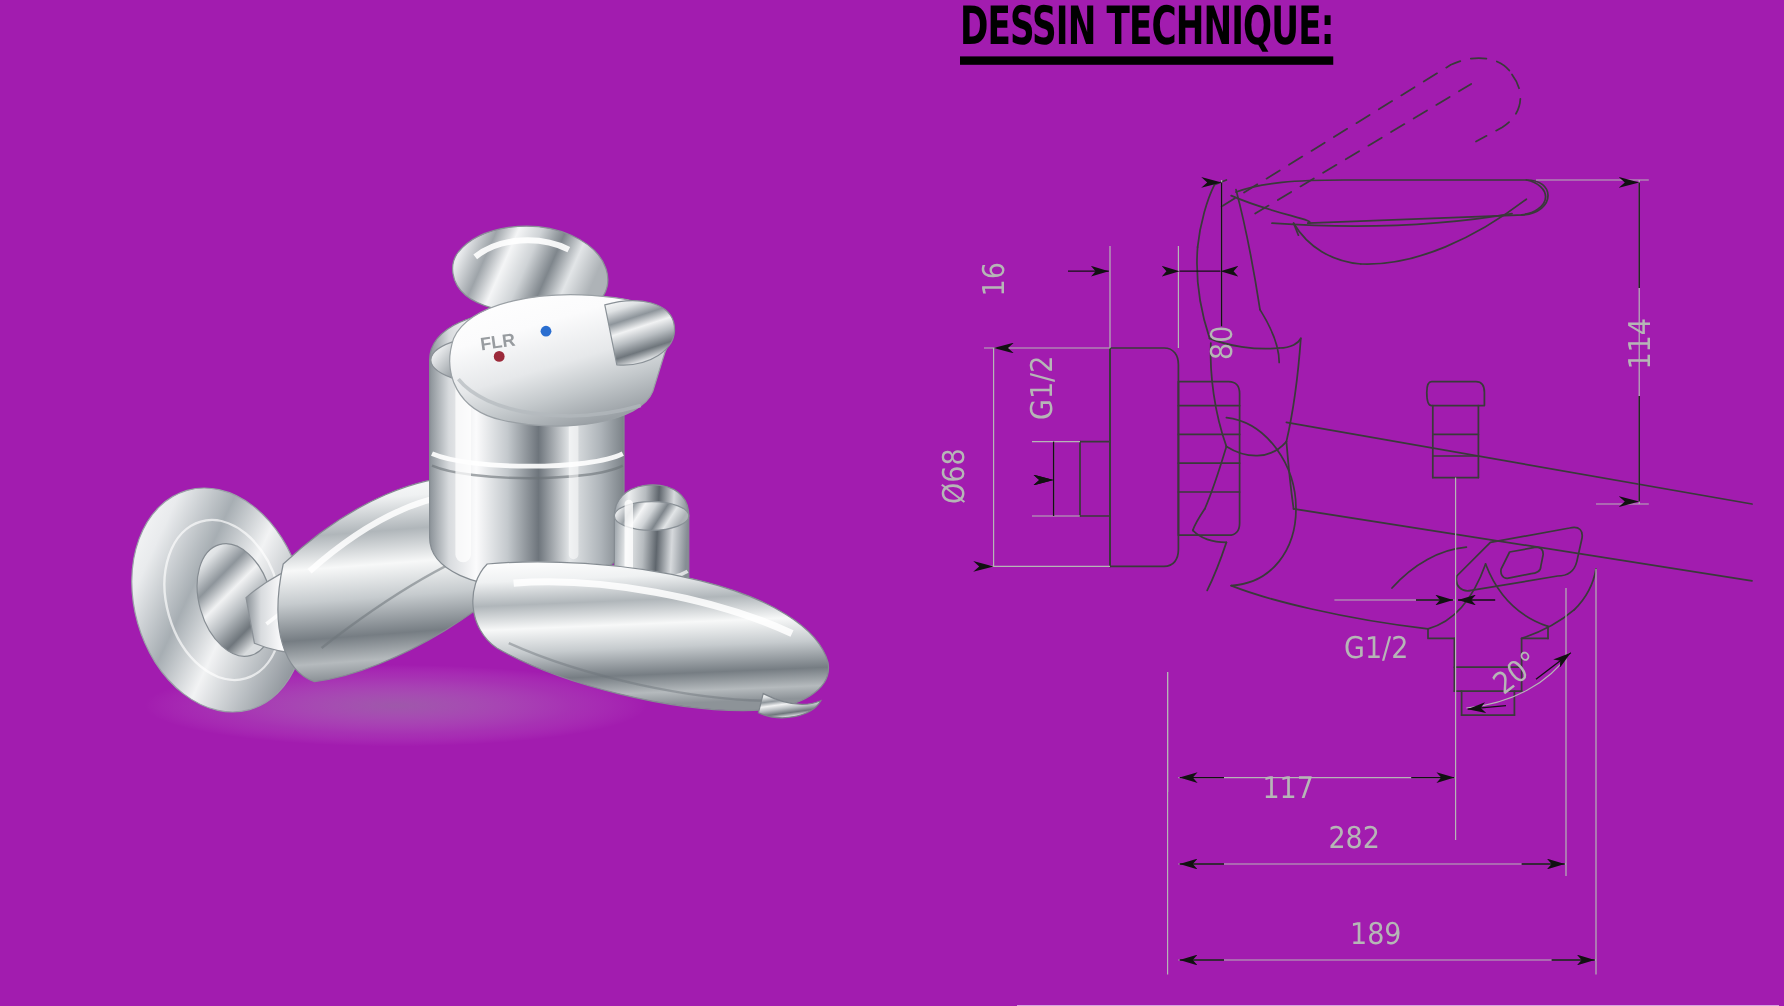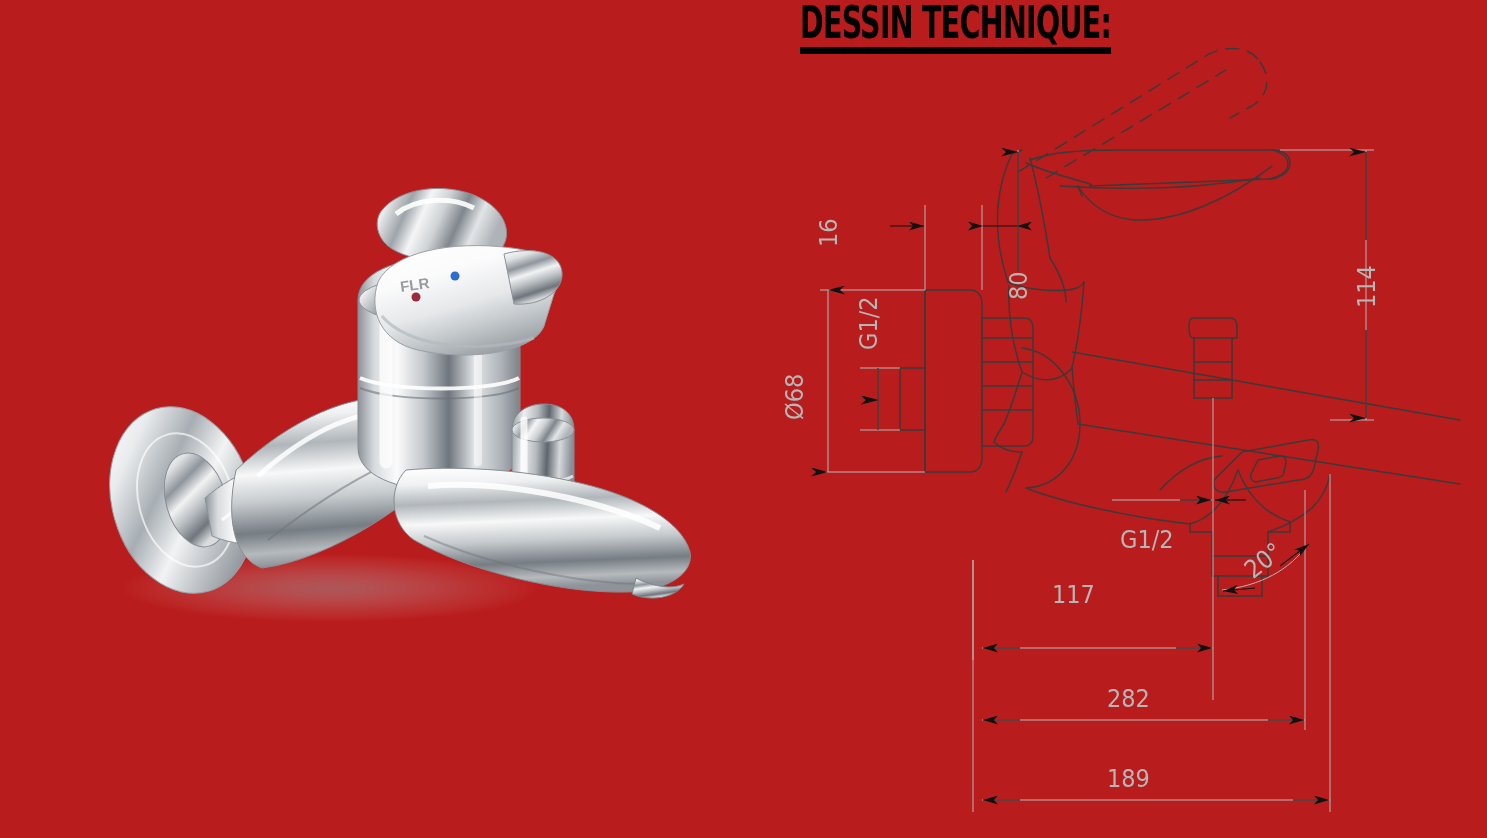--- a/index.html
+++ b/index.html
@@ -7,21 +7,21 @@
     padding: 0;
     background: #ffffff;
   }
   body {
     font-family: "Liberation Sans", sans-serif;
   }
   #page {
     position: relative;
     width: 1487px;
     height: 838px;
-    background: #b91c1c;
+    background: #a21caf;
     overflow: hidden;
   }
 
   
   #title-block {
     position: absolute;
     left: 800px;
     top: 0px;
     width: 380px;
     height: 56px;
@@ -458,20 +458,20 @@
     <div class="dim-label" style="left:96px; top:350px; transform: rotate(-90deg);">G1/2</div>
 
     <div class="dim-label" style="left:246px; top:300px; transform: rotate(-90deg);">80</div>
 
     <div class="dim-label" style="left:594px; top:308px; transform: rotate(-90deg);">114</div>
 
     <div class="dim-label" style="left:360px; top:527px;">G1/2</div>
 
     <div class="dim-label" style="left:480px; top:563px; transform: rotate(-38deg);">20°</div>
 
-    <div class="dim-label" style="left:292px; top:582px;">117</div>
+    <div class="dim-label" style="left:292px; top:644px;">117</div>
 
     <div class="dim-label" style="left:347px; top:686px;">282</div>
 
-    <div class="dim-label" style="left:347px; top:766px;">189</div>
+    <div class="dim-label" style="left:365px; top:766px;">189</div>
   </div>
 
 </div>
 
 </body></html>

